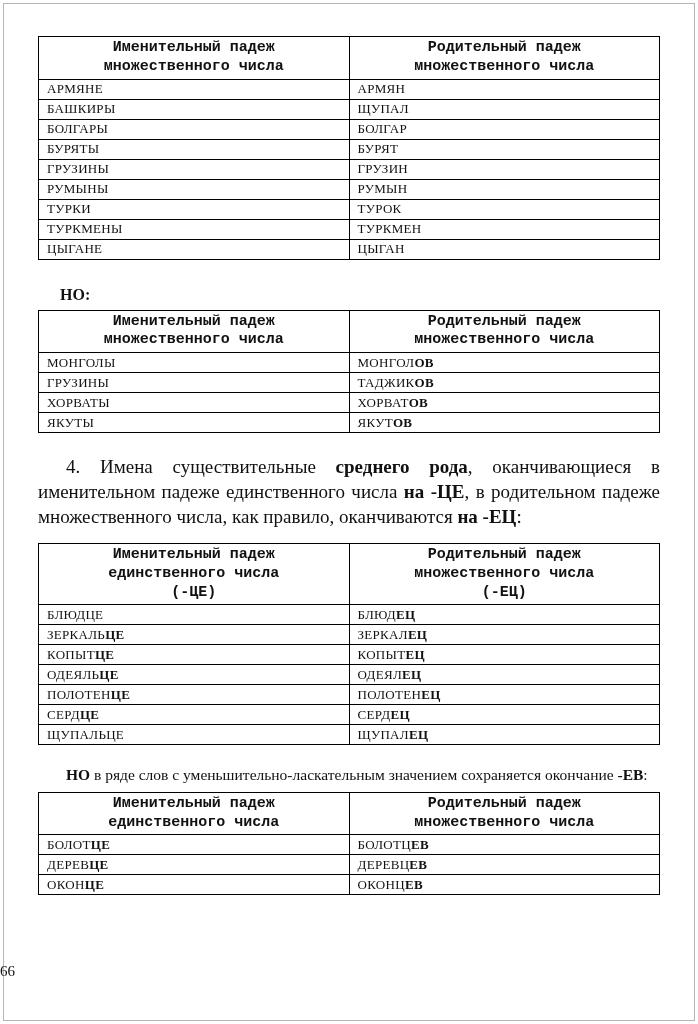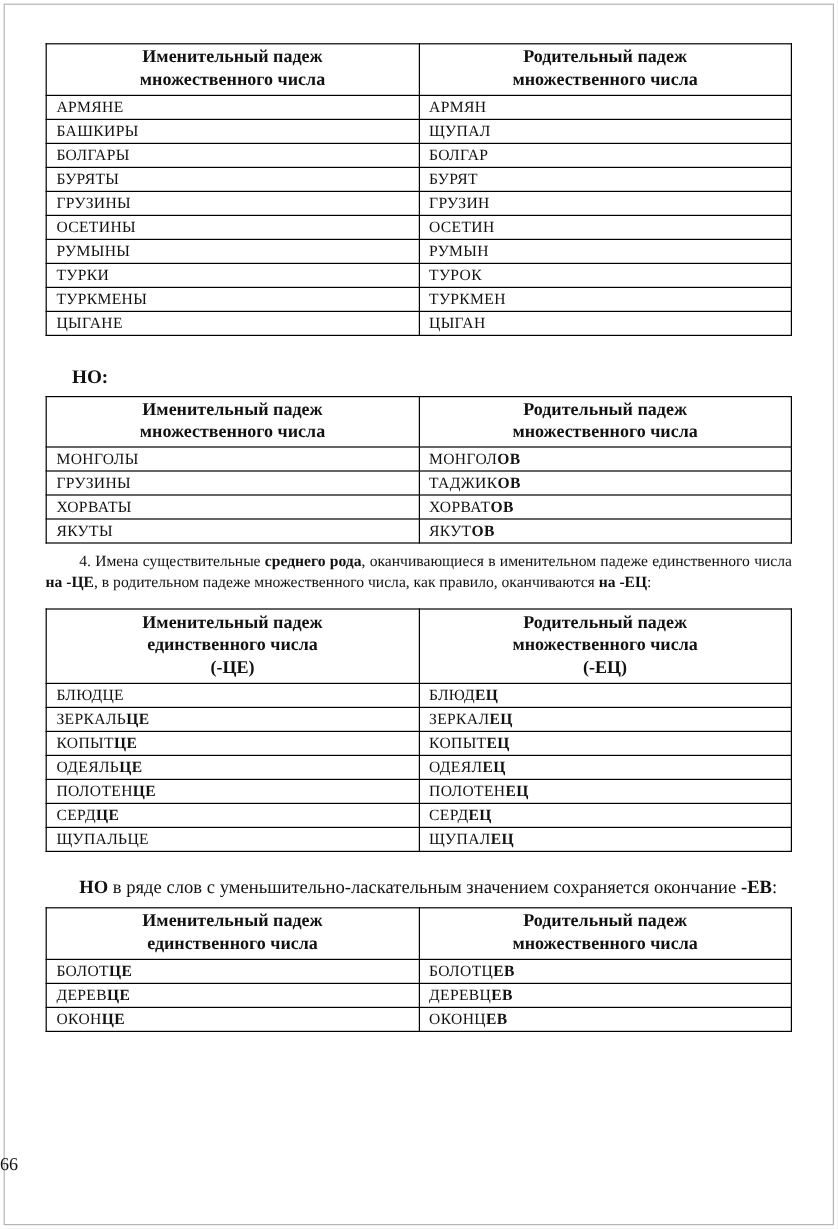--- a/index.html
+++ b/index.html
@@ -27,40 +27,41 @@
   th,td{
     border:1px solid #000;
     vertical-align:middle;
   }
   th{
     font-weight:bold;
     text-align:center;
     font-size:15px;
     line-height:1.25;
     padding:2px 4px;
+    font-family:Liberation Mono, monospace;
   }
   td{
     font-size:13px;
     line-height:1.2;
     height:19px;
     padding:0 8px;
     letter-spacing:.3px;
   }
   .b{font-weight:bold;}
   .no-label{
     font-weight:bold;
     font-size:16px;
     margin:26px 0 6px 22px;
   }
   .para{
-    font-size:13px;
+    font-size:19px;
     line-height:1.32;
     text-align:justify;
     text-indent:28px;
-    margin:6px 0 14px 0;
+    margin:21px 0 14px 0;
   }
   .note{
     font-size:15.5px;
     line-height:1.32;
     margin:20px 0 6px 0;
     text-indent:28px;
   }
   .tbl-wrap1{margin-top:0;}
   .tbl-wrap2{margin-top:0;}
   .tbl-wrap3{margin-top:4px;}
@@ -102,24 +103,20 @@
           </tr>
           <tr>
             <td><span>БУРЯТЫ</span></td>
             <td><span>БУРЯТ</span></td>
           </tr>
           <tr>
             <td><span>ГРУЗИНЫ</span></td>
             <td><span>ГРУЗИН</span></td>
           </tr>
           <tr>
-            <td><span>ОСЕТИНЫ</span></td>
-            <td><span>ОСЕТИН</span></td>
-          </tr>
-          <tr>
             <td><span>РУМЫНЫ</span></td>
             <td><span>РУМЫН</span></td>
           </tr>
           <tr>
             <td><span>ТУРКИ</span></td>
             <td><span>ТУРОК</span></td>
           </tr>
           <tr>
             <td><span>ТУРКМЕНЫ</span></td>
             <td><span>ТУРКМЕН</span></td>

